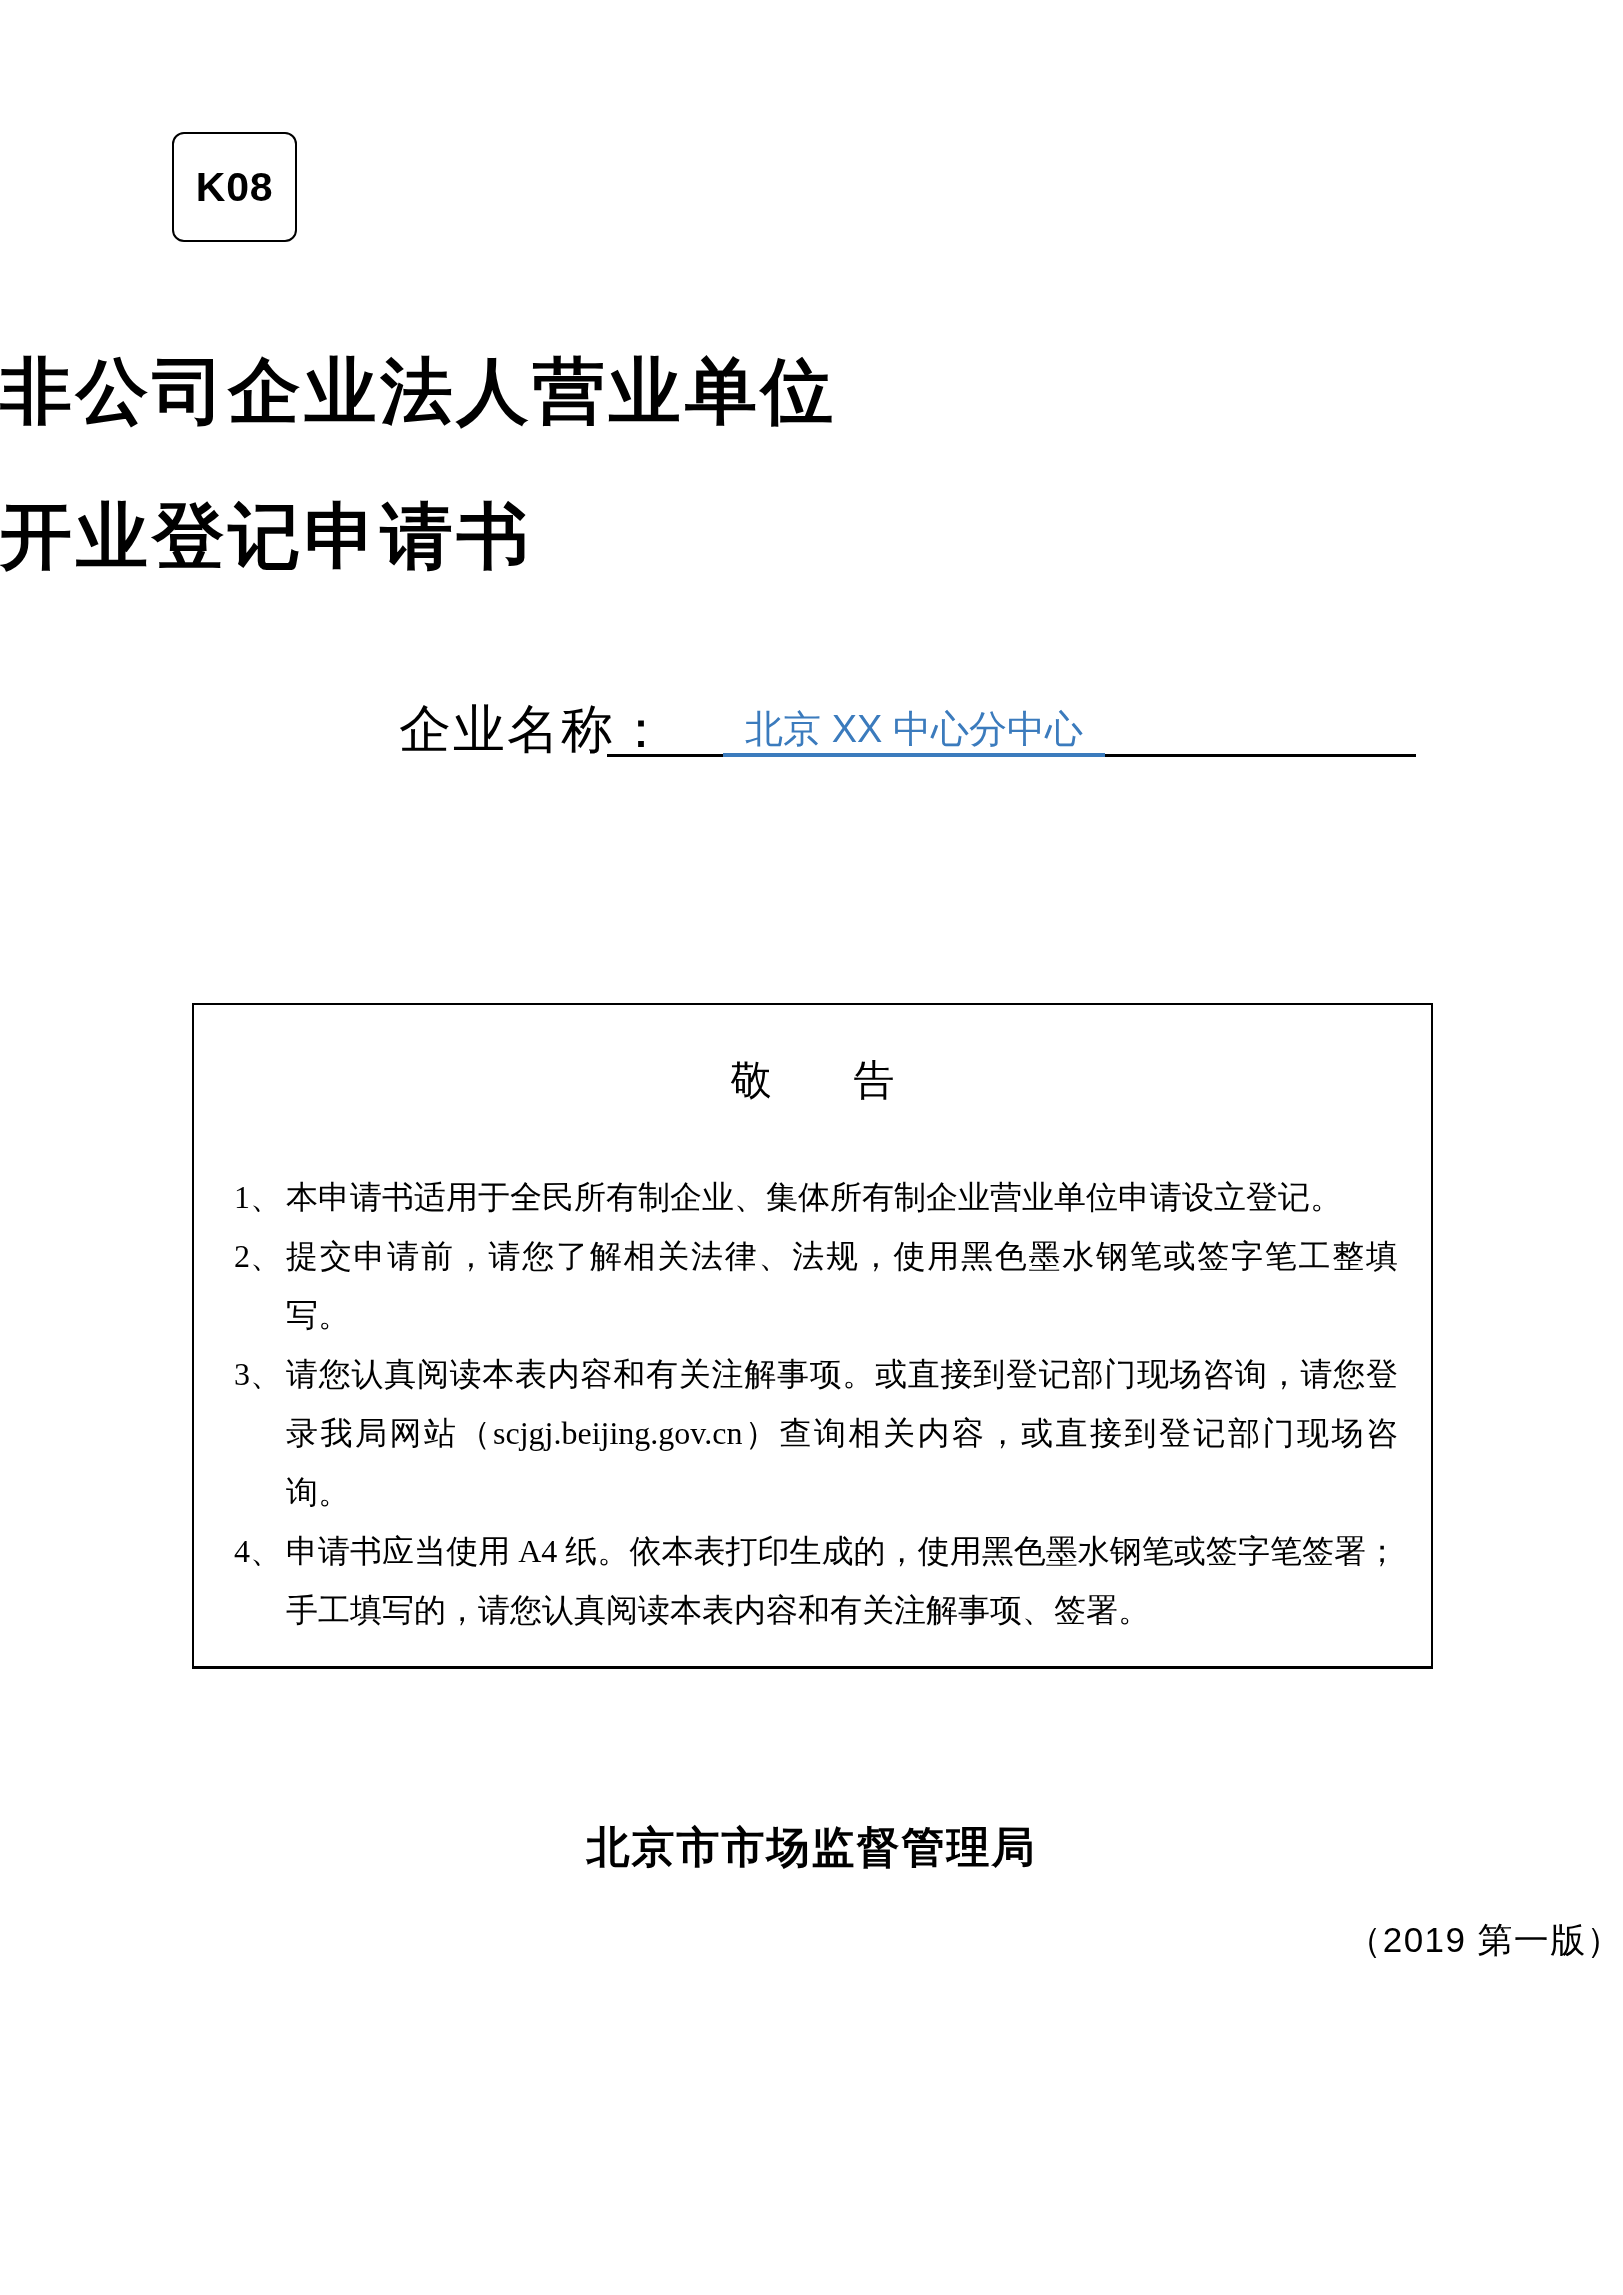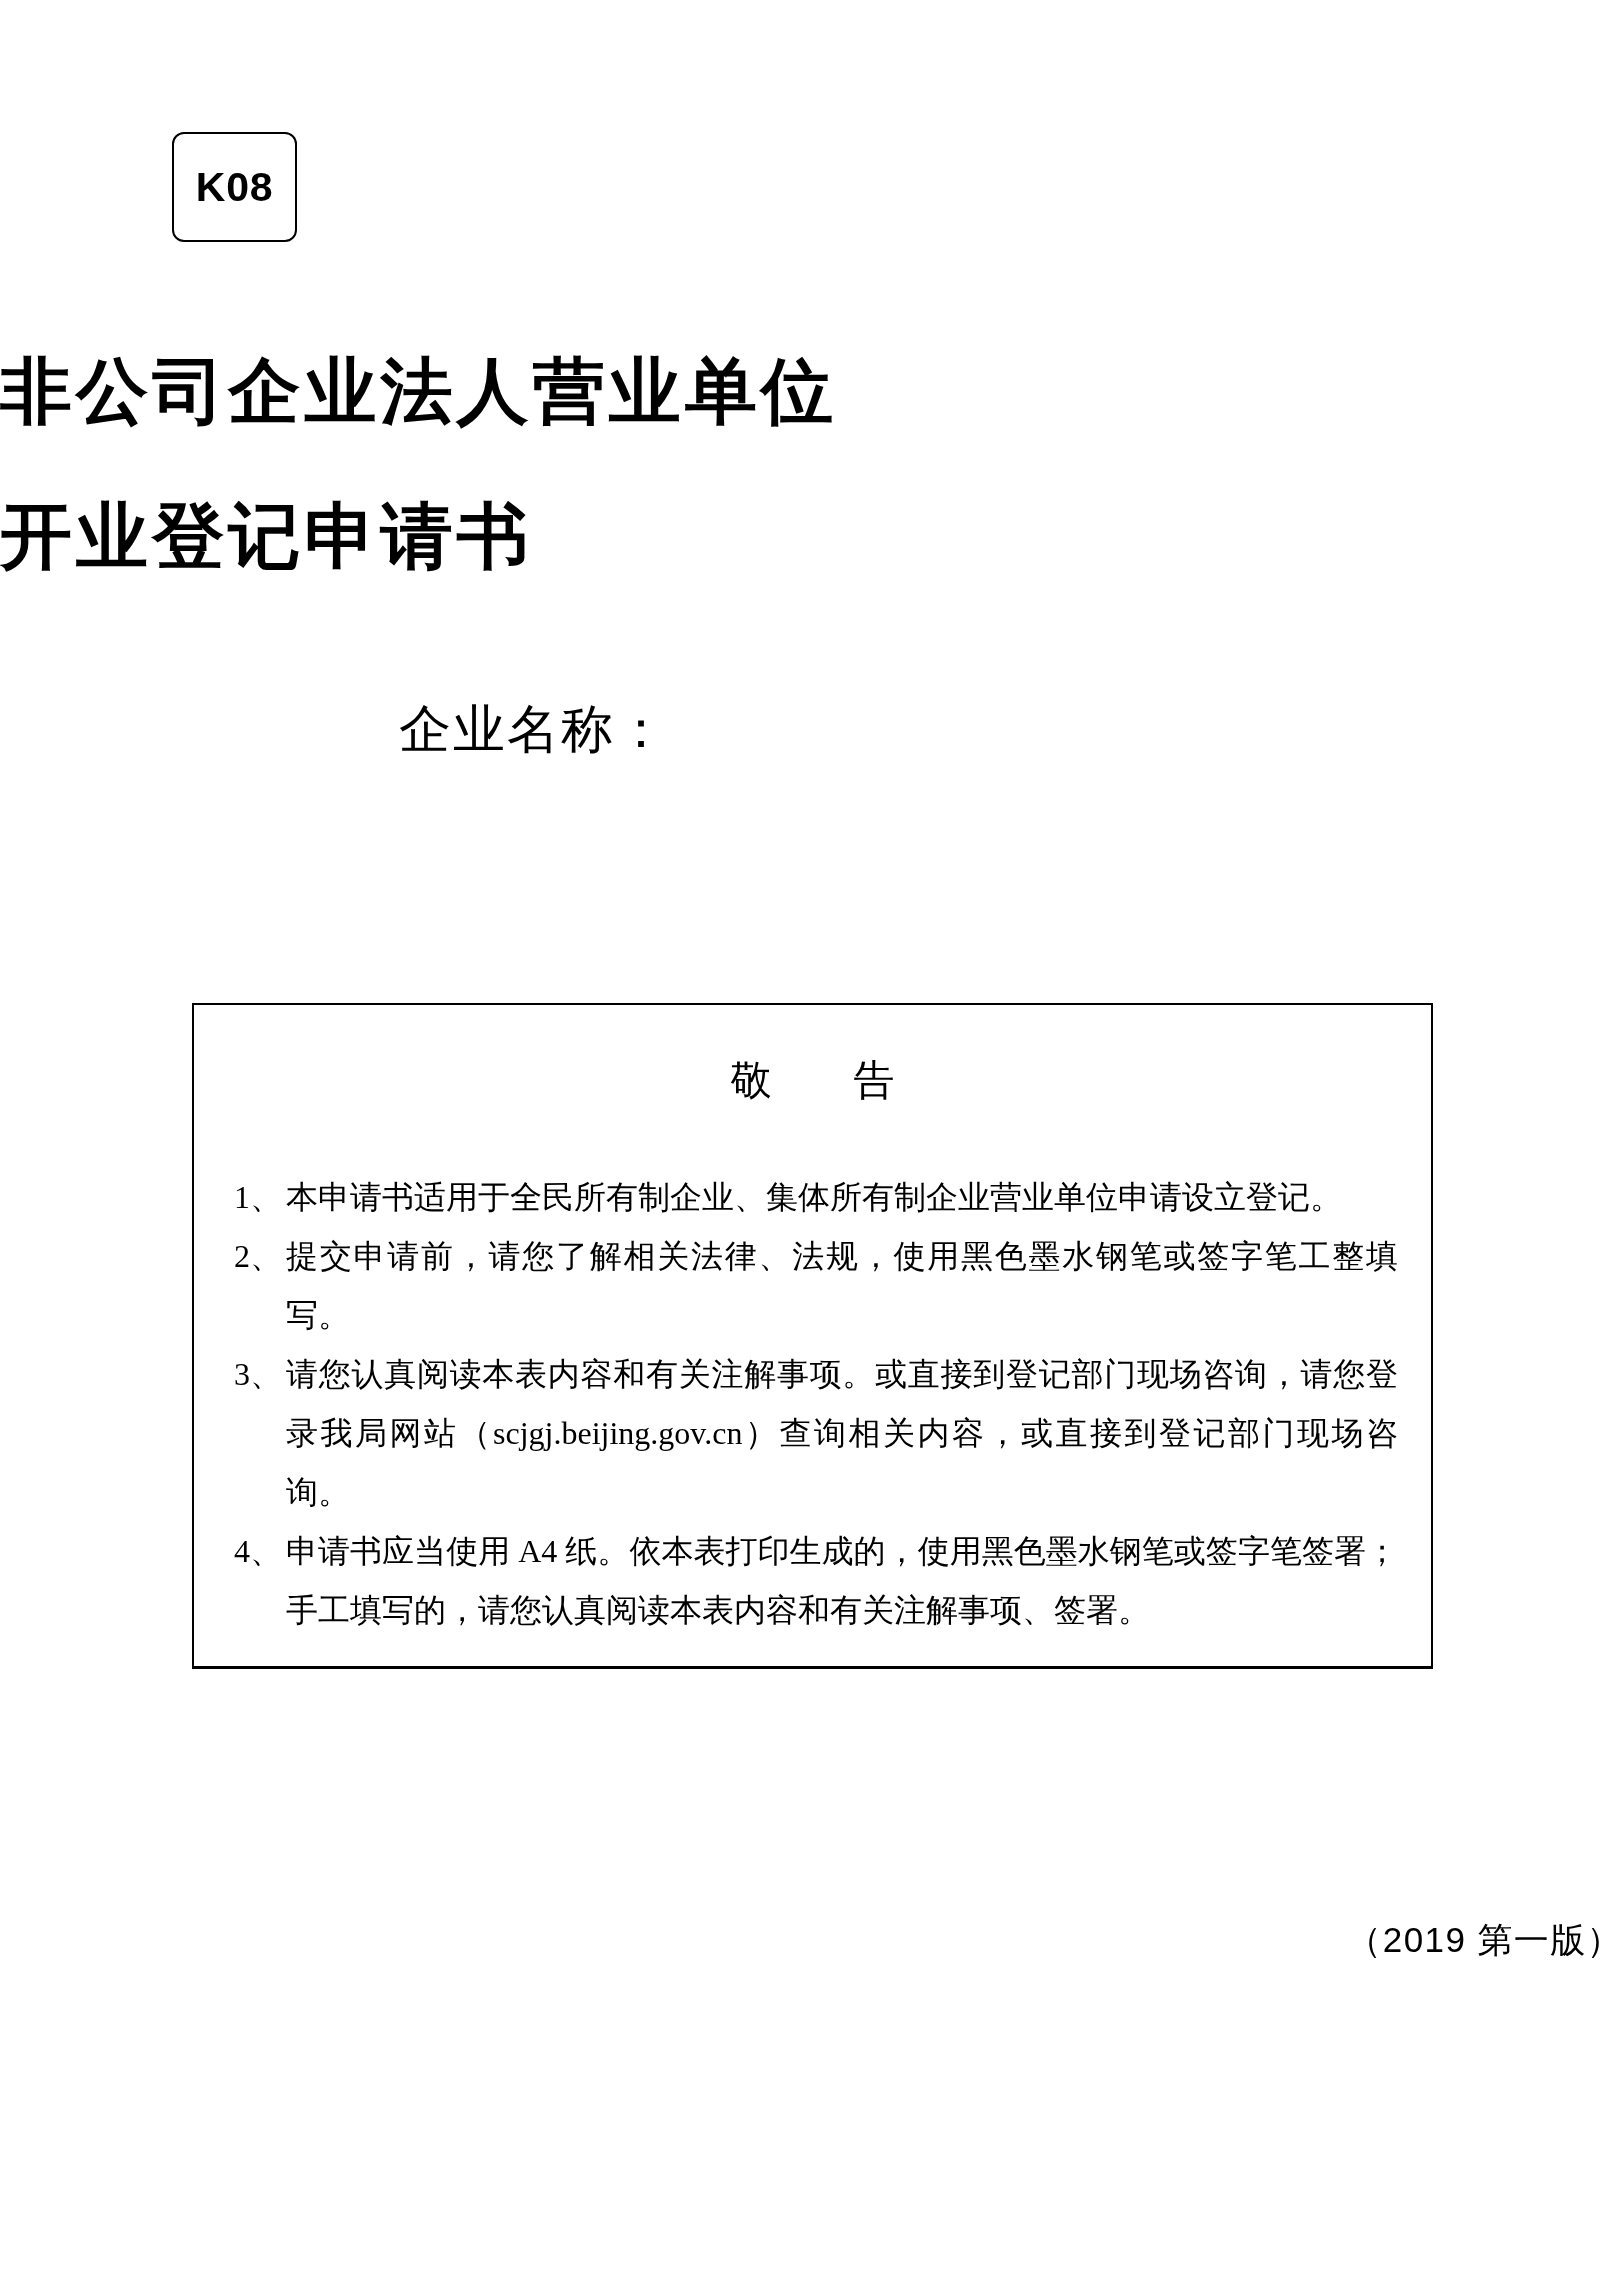--- a/index.html
+++ b/index.html
@@ -127,20 +127,25 @@
 <div class="page">
 
   <div class="badge">K08</div>
 
   <div class="title-line l1">非公司企业法人营业单位</div>
 
   <div class="title-line l2">开业登记申请书</div>
 
   <div class="name-label">企业名称：</div>
 
+  <div class="name-underline">
+    <span class="ul-seg left"></span>
+    <span class="name-value">北京 XX 中心分中心</span>
+    <span class="ul-seg right"></span>
+  </div>
 
   <div class="notice-box">
     <div class="notice-heading">敬　　告</div>
 
     <div class="notice-list">
 
     <div class="notice-item">
         <span class="item-num">1、</span>
         <span class="item-text">本申请书适用于全民所有制企业、集体所有制企业营业单位申请设立登记。</span>
       </div>
@@ -152,17 +157,18 @@
         <span class="item-num">3、</span>
         <span class="item-text">请您认真阅读本表内容和有关注解事项。或直接到登记部门现场咨询，请您登录我局网站（scjgj.beijing.gov.cn）查询相关内容，或直接到登记部门现场咨询。</span>
       </div>
         <div class="notice-item">
         <span class="item-num">4、</span>
         <span class="item-text">申请书应当使用 A4 纸。依本表打印生成的，使用黑色墨水钢笔或签字笔签署；手工填写的，请您认真阅读本表内容和有关注解事项、签署。</span>
       </div>
       </div>
   </div>
 
+  <div class="authority">北京市市场监督管理局</div>
 
   <div class="edition">（2019 第一版）</div>
 
 </div>
 
 
 </body></html>

